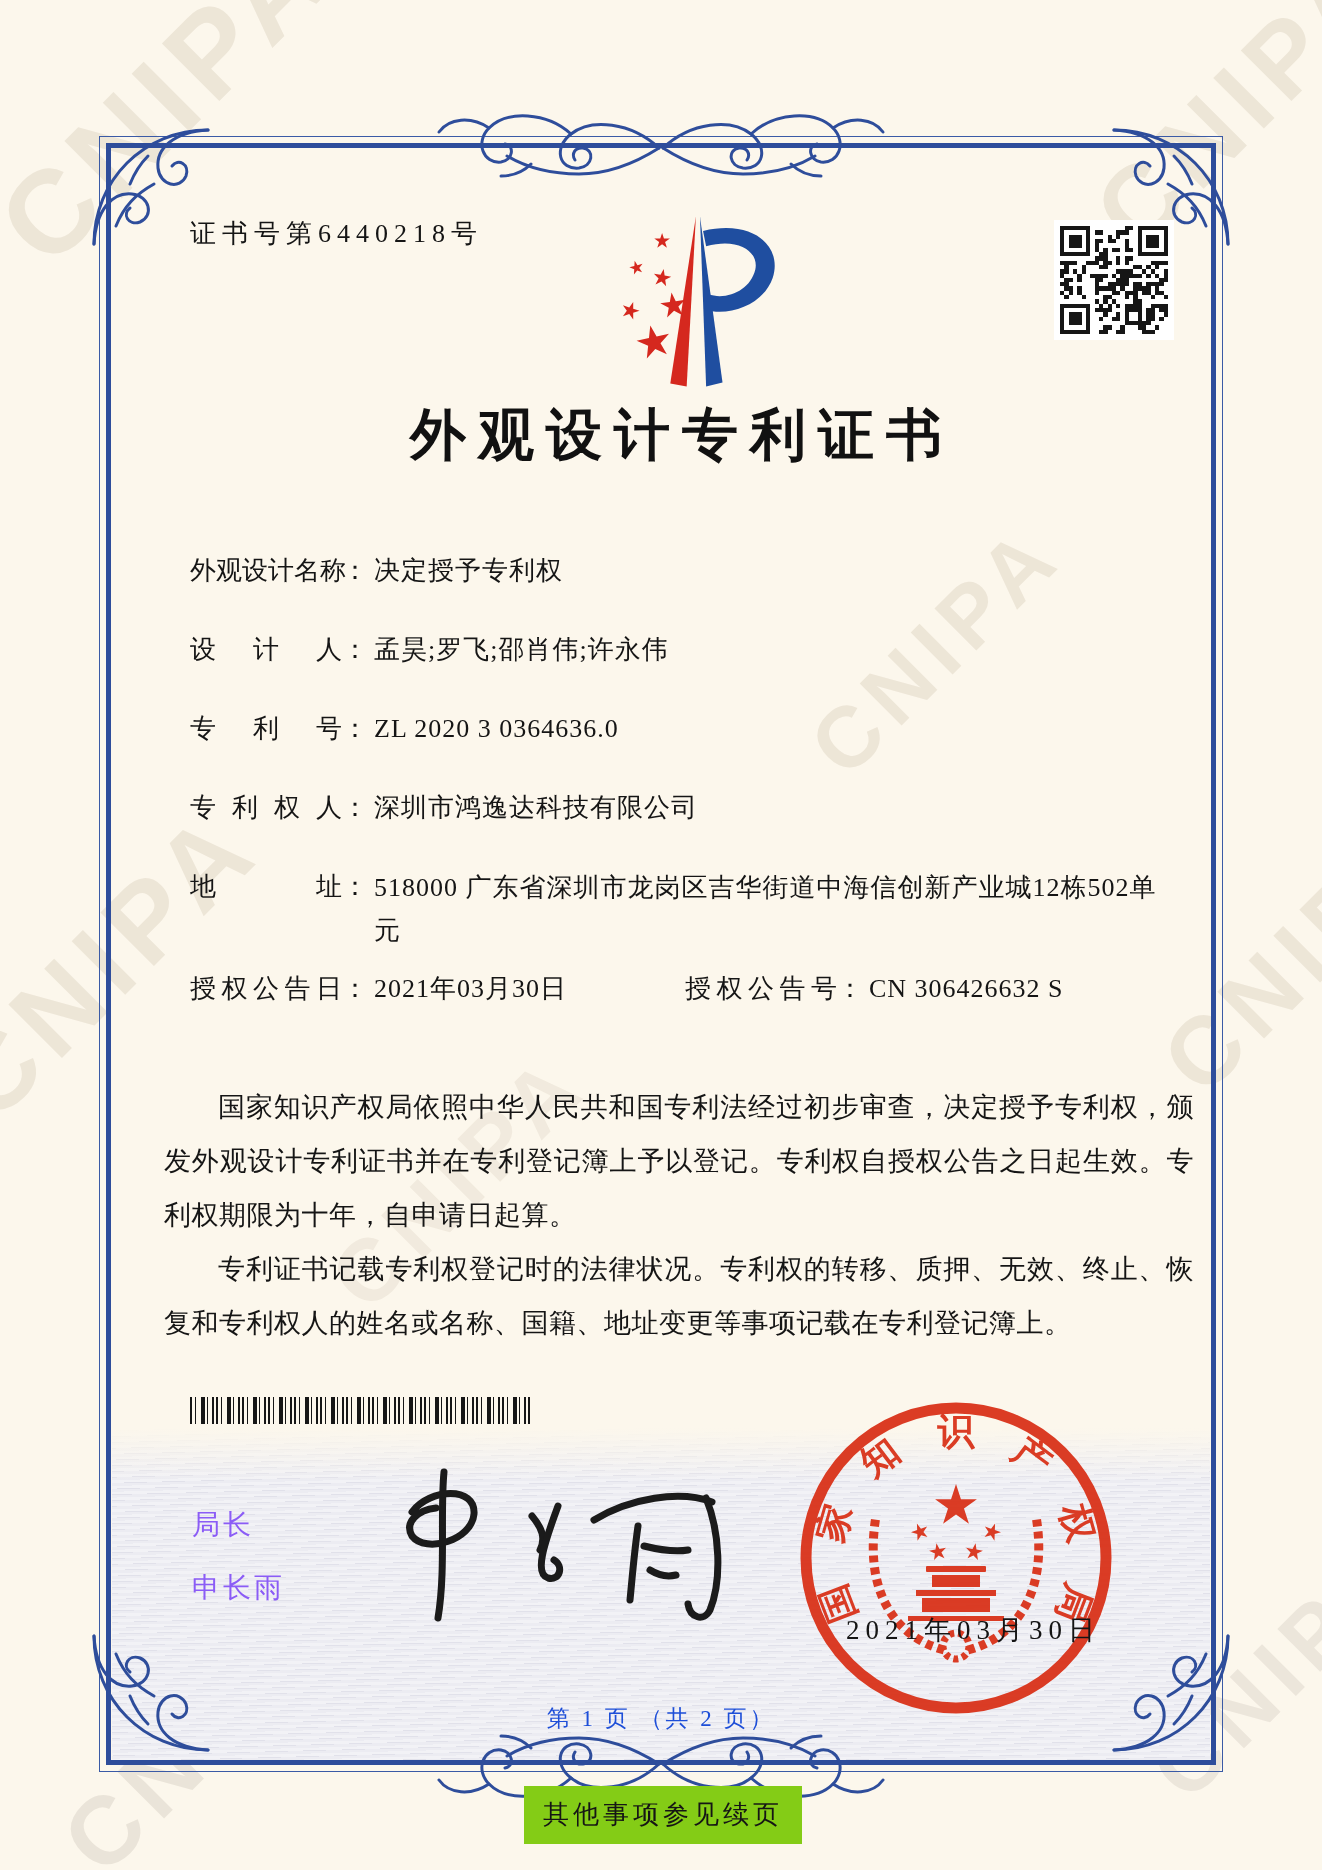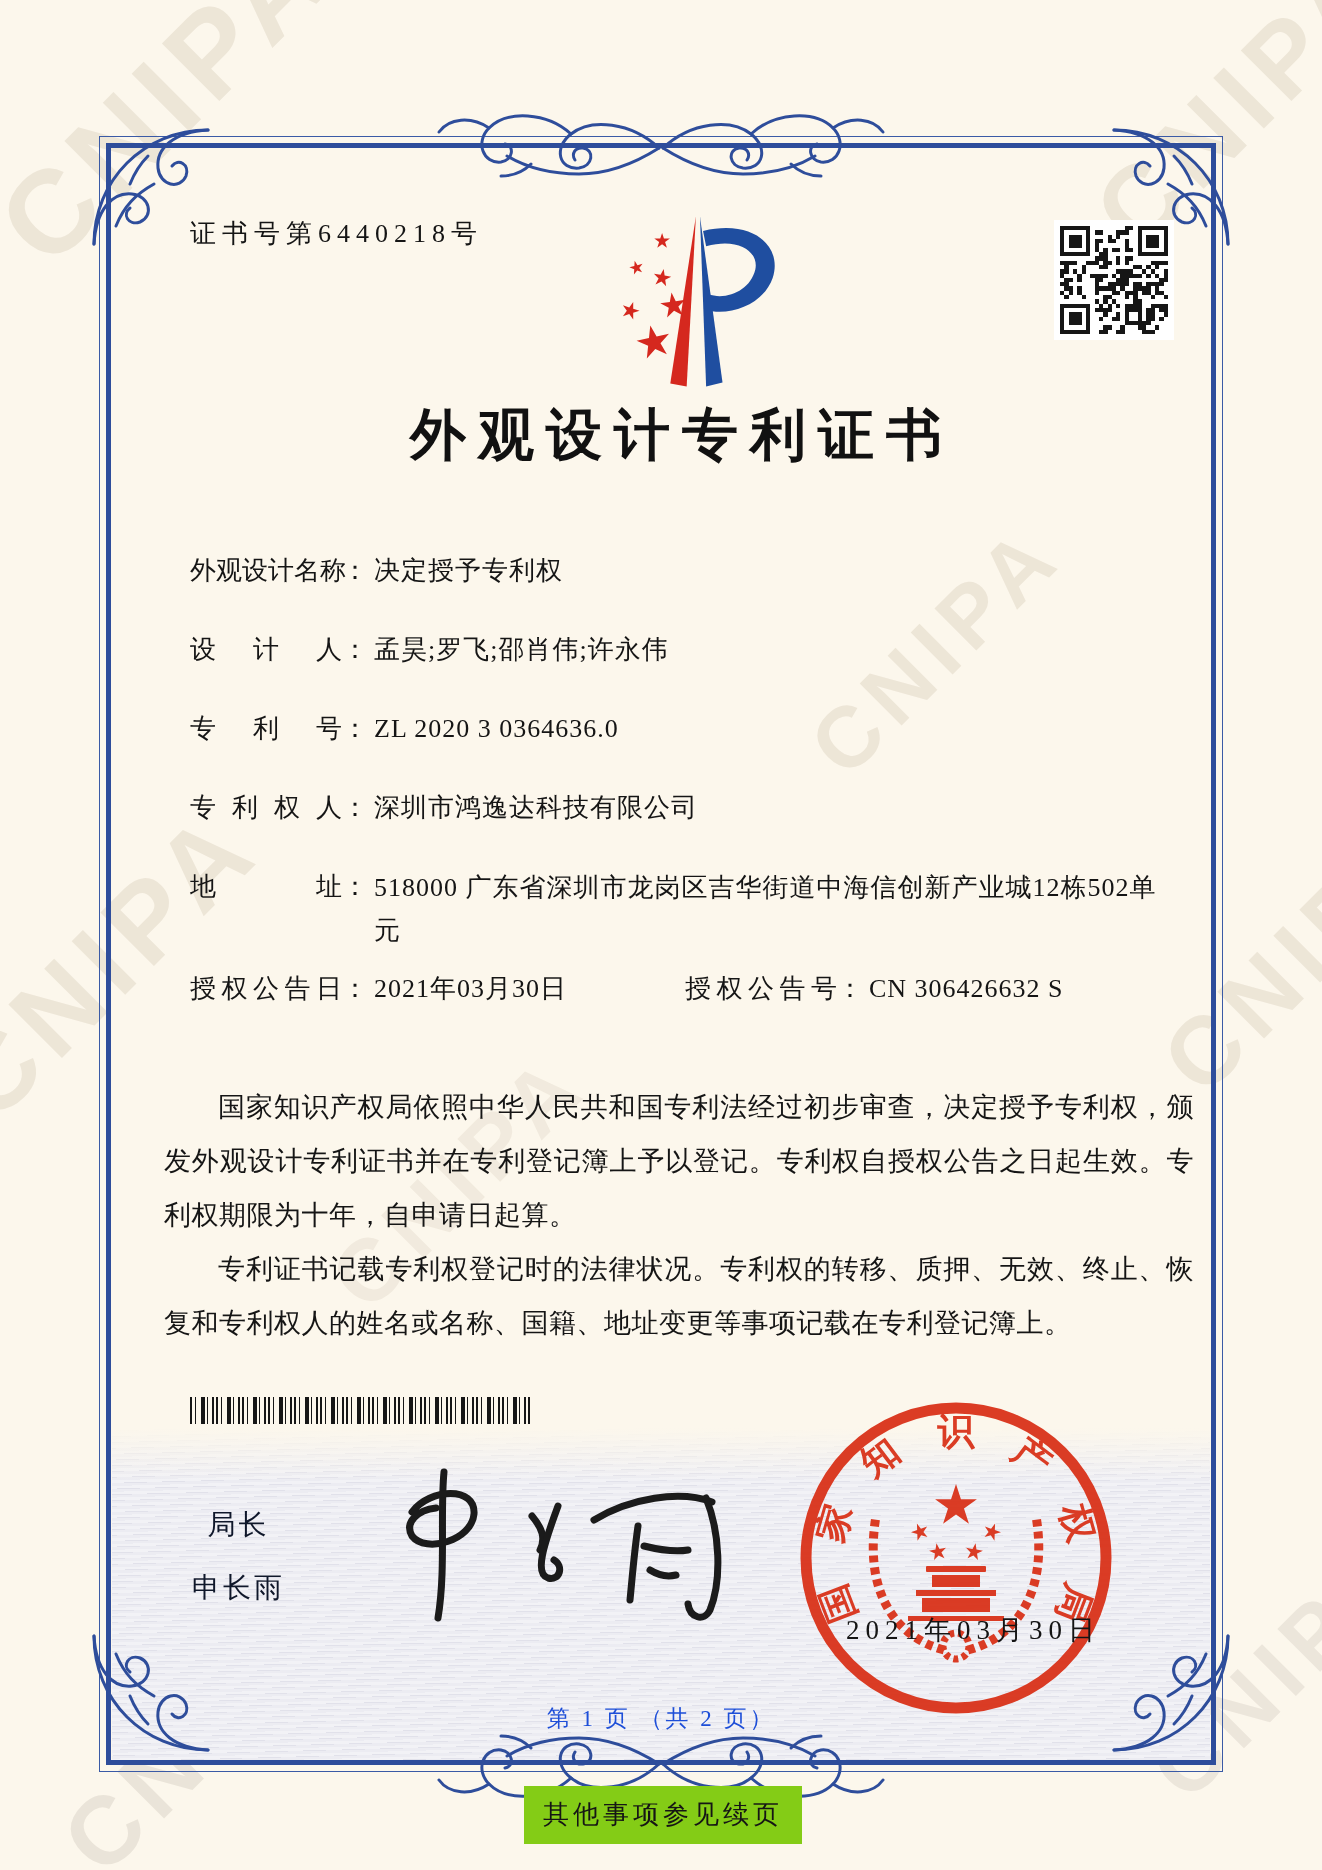--- a/index.html
+++ b/index.html
@@ -66,21 +66,21 @@
     background:
       repeating-linear-gradient(90deg,
         #161616 0 2px, transparent 2px 5px,
         #161616 5px 6px, transparent 6px 11px,
         #161616 11px 15px, transparent 15px 17px,
         #161616 17px 18px, transparent 18px 22px,
         #161616 22px 24px, transparent 24px 26px);
   }
   .signer{position:absolute; left:192px; top:1506px;
           font-family:Liberation Mono, monospace;
-          font-size:28px; color:#0f172a; letter-spacing:3px;text-align:center;}
+          font-size:28px; color:#8b5cf6; letter-spacing:3px;}
   .signer .t{margin-bottom:25px;}
   .sig{position:absolute; left:382px; top:1458px;}
   .seal{position:absolute; left:786px; top:1388px;}
   .seal-date{position:absolute; left:846px; top:1612px; font-size:27px;
              letter-spacing:6px; color:#141414;}
   .pfoot{position:absolute; left:0; right:0; top:1703px; text-align:center;
          font-size:23px; letter-spacing:3px; color:#1d4ed8;}
   .note{position:absolute; left:524px; top:1786px; width:278px; height:58px;
         background:#84cc16; text-align:center; line-height:58px;
         font-size:26px; letter-spacing:4px;}

